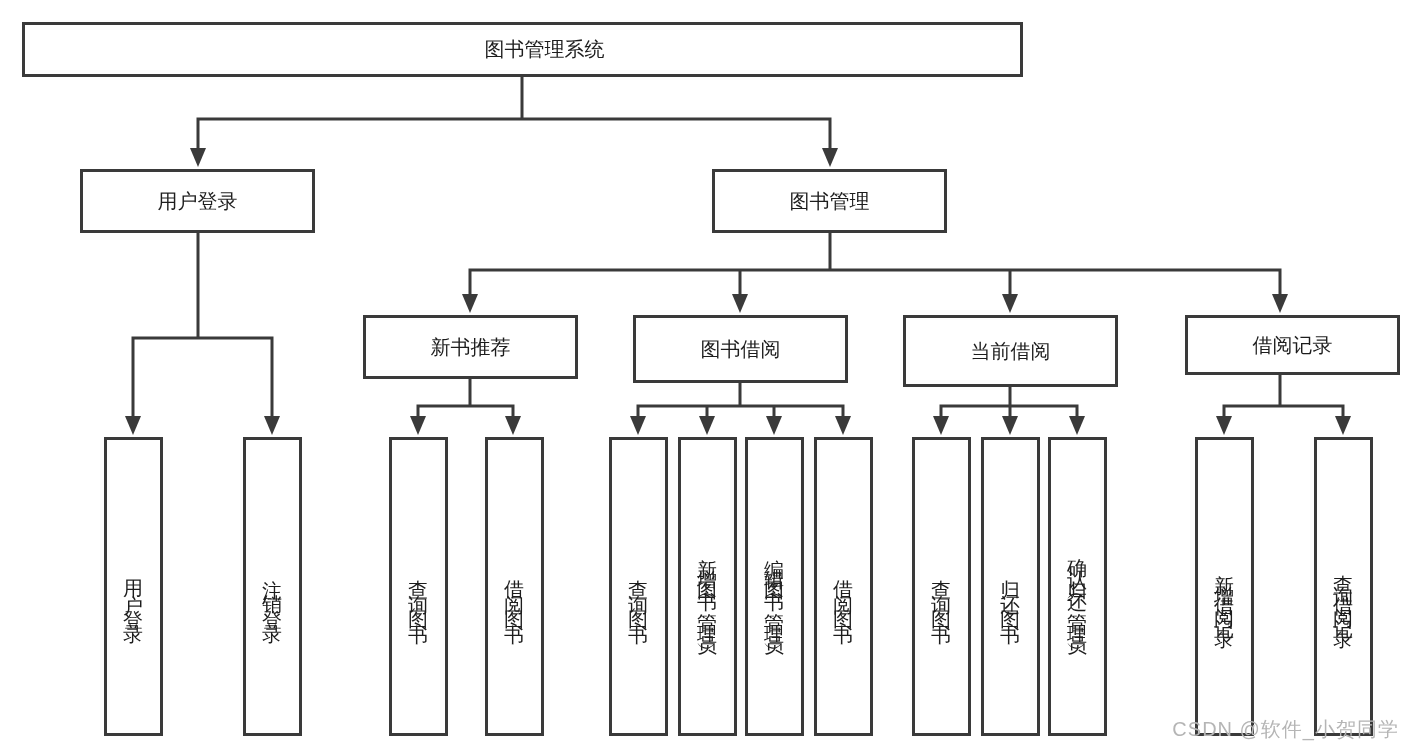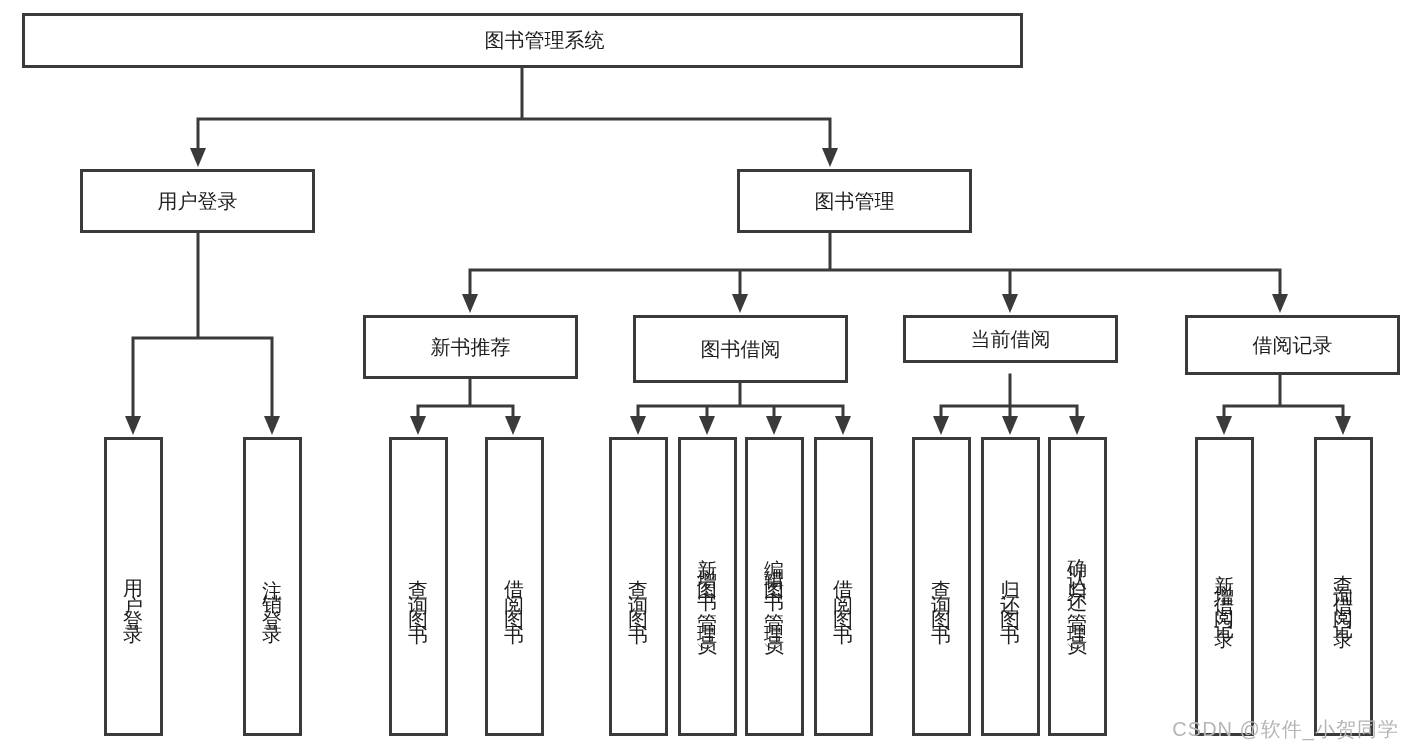--- a/index.html
+++ b/index.html
@@ -65,38 +65,38 @@
       <polygon class="arrow" points="766,416 782,416 774,435"></polygon>
       <polygon class="arrow" points="835,416 851,416 843,435"></polygon>
       <polygon class="arrow" points="933,416 949,416 941,435"></polygon>
       <polygon class="arrow" points="1002,416 1018,416 1010,435"></polygon>
       <polygon class="arrow" points="1069,416 1085,416 1077,435"></polygon>
       <polygon class="arrow" points="1216,416 1232,416 1224,435"></polygon>
       <polygon class="arrow" points="1335,416 1351,416 1343,435"></polygon>
     </g>
   </svg>
 
-  <div class="node" style="left:22px;top:13px;width:1001px;height:55px;padding-left:44px;">
+  <div class="node" style="left:22px;top:22px;width:1001px;height:55px;padding-left:44px;">
     <span class="label">图书管理系统</span>
   </div>
 
   <div class="node" style="left:80px;top:169px;width:235px;height:64px;">
     <span class="label">用户登录</span>
   </div>
-  <div class="node" style="left:712px;top:169px;width:235px;height:64px;margin-left:25px;">
+  <div class="node" style="left:712px;top:169px;width:235px;height:64px;">
     <span class="label">图书管理</span>
   </div>
 
   <div class="node" style="left:363px;top:315px;width:215px;height:64px;">
     <span class="label">新书推荐</span>
   </div>
   <div class="node" style="left:633px;top:315px;width:215px;height:68px;">
     <span class="label">图书借阅</span>
   </div>
-  <div class="node" style="left:903px;top:315px;width:215px;height:48px;">
+  <div class="node" style="left:903px;top:315px;width:215px;height:72px;">
     <span class="label">当前借阅</span>
   </div>
   <div class="node" style="left:1173px;top:315px;width:215px;height:60px;margin-left:12px;">
     <span class="label">借阅记录</span>
   </div>
 
   <div class="node v v-short" style="left:104px;top:437px;width:59px;height:299px;">
     <span class="label">用户登录</span>
   </div>
   <div class="node v v-short" style="left:243px;top:437px;width:59px;height:299px;">

